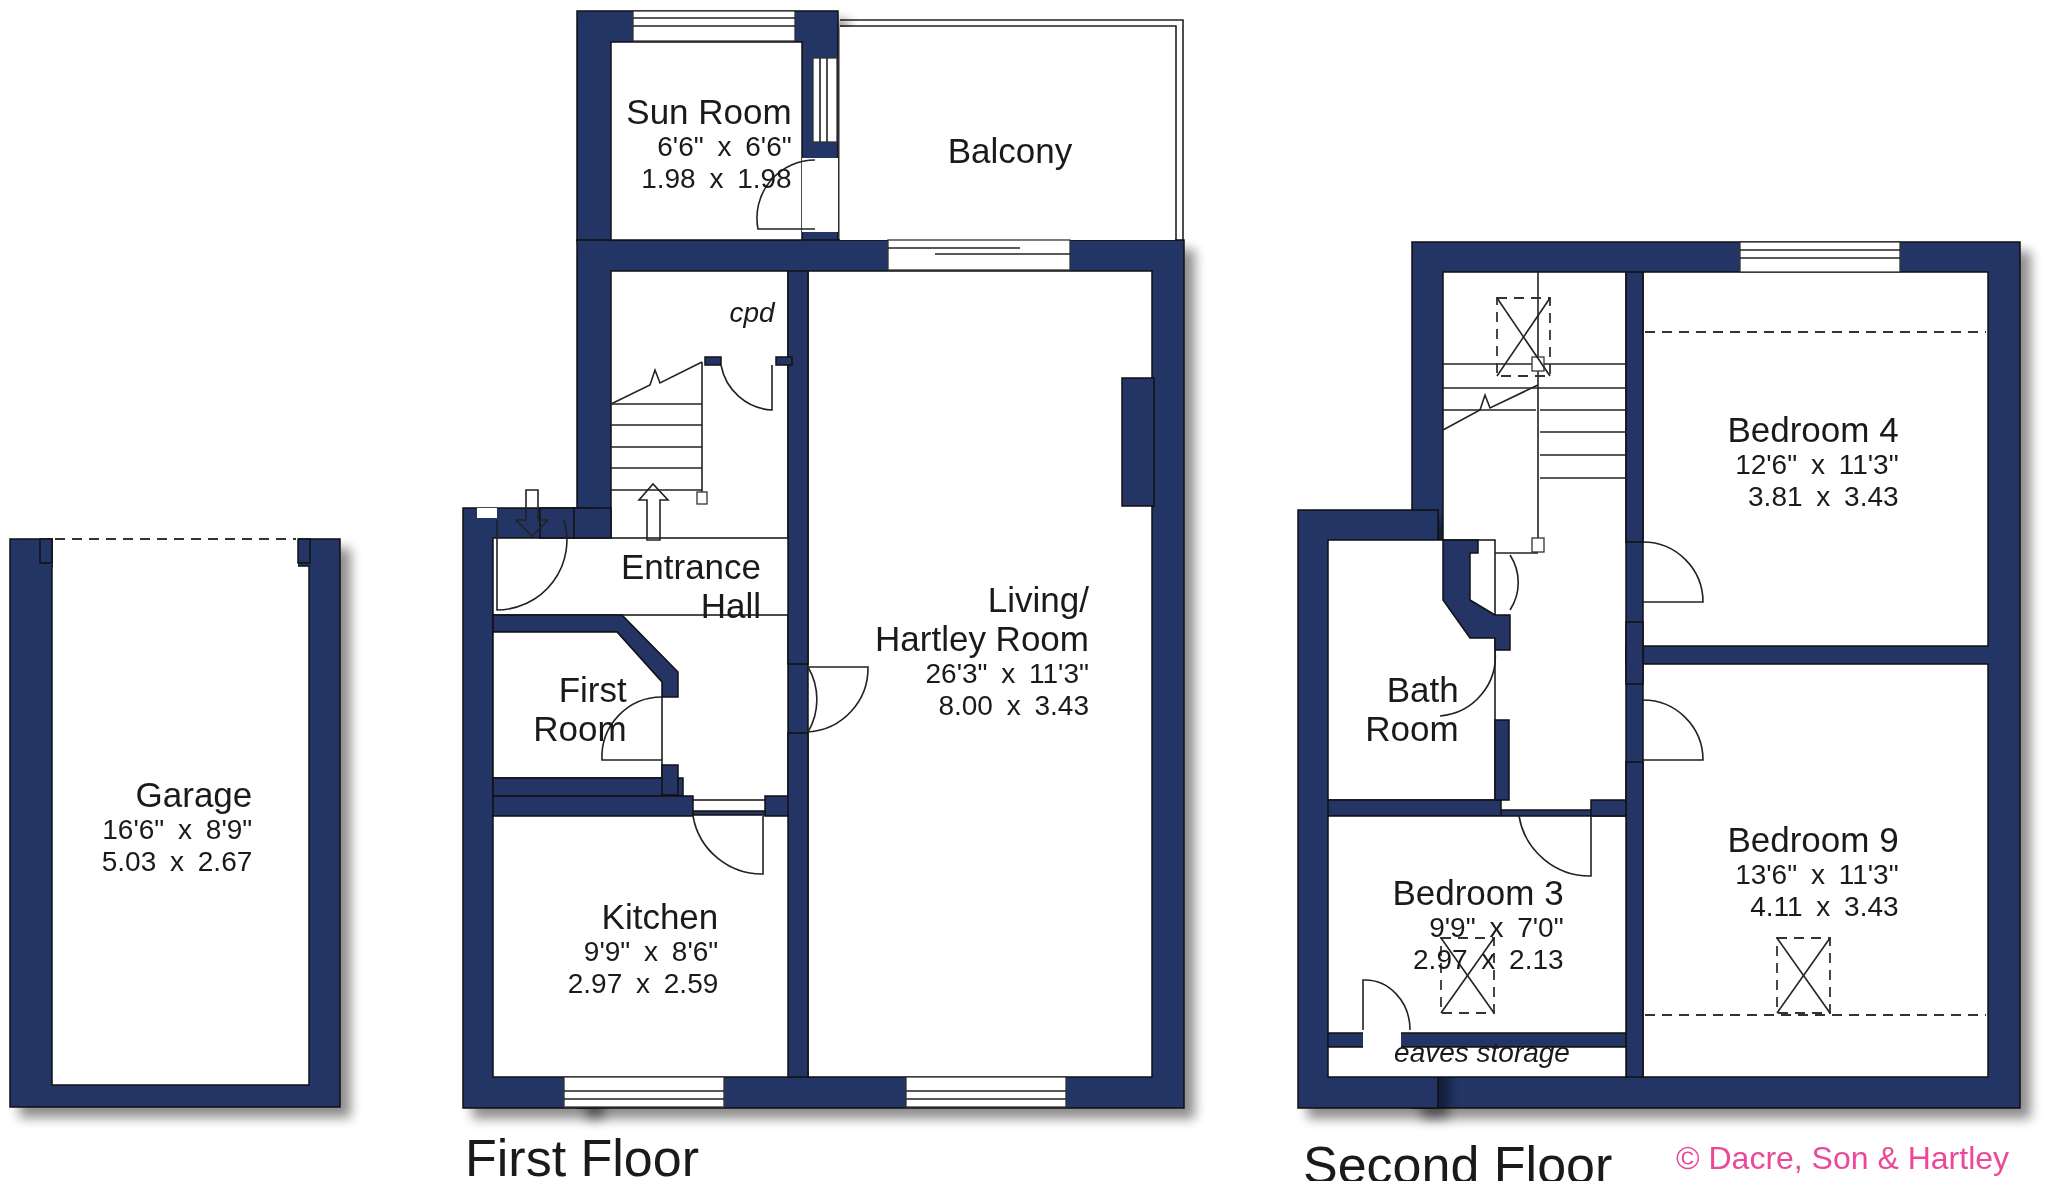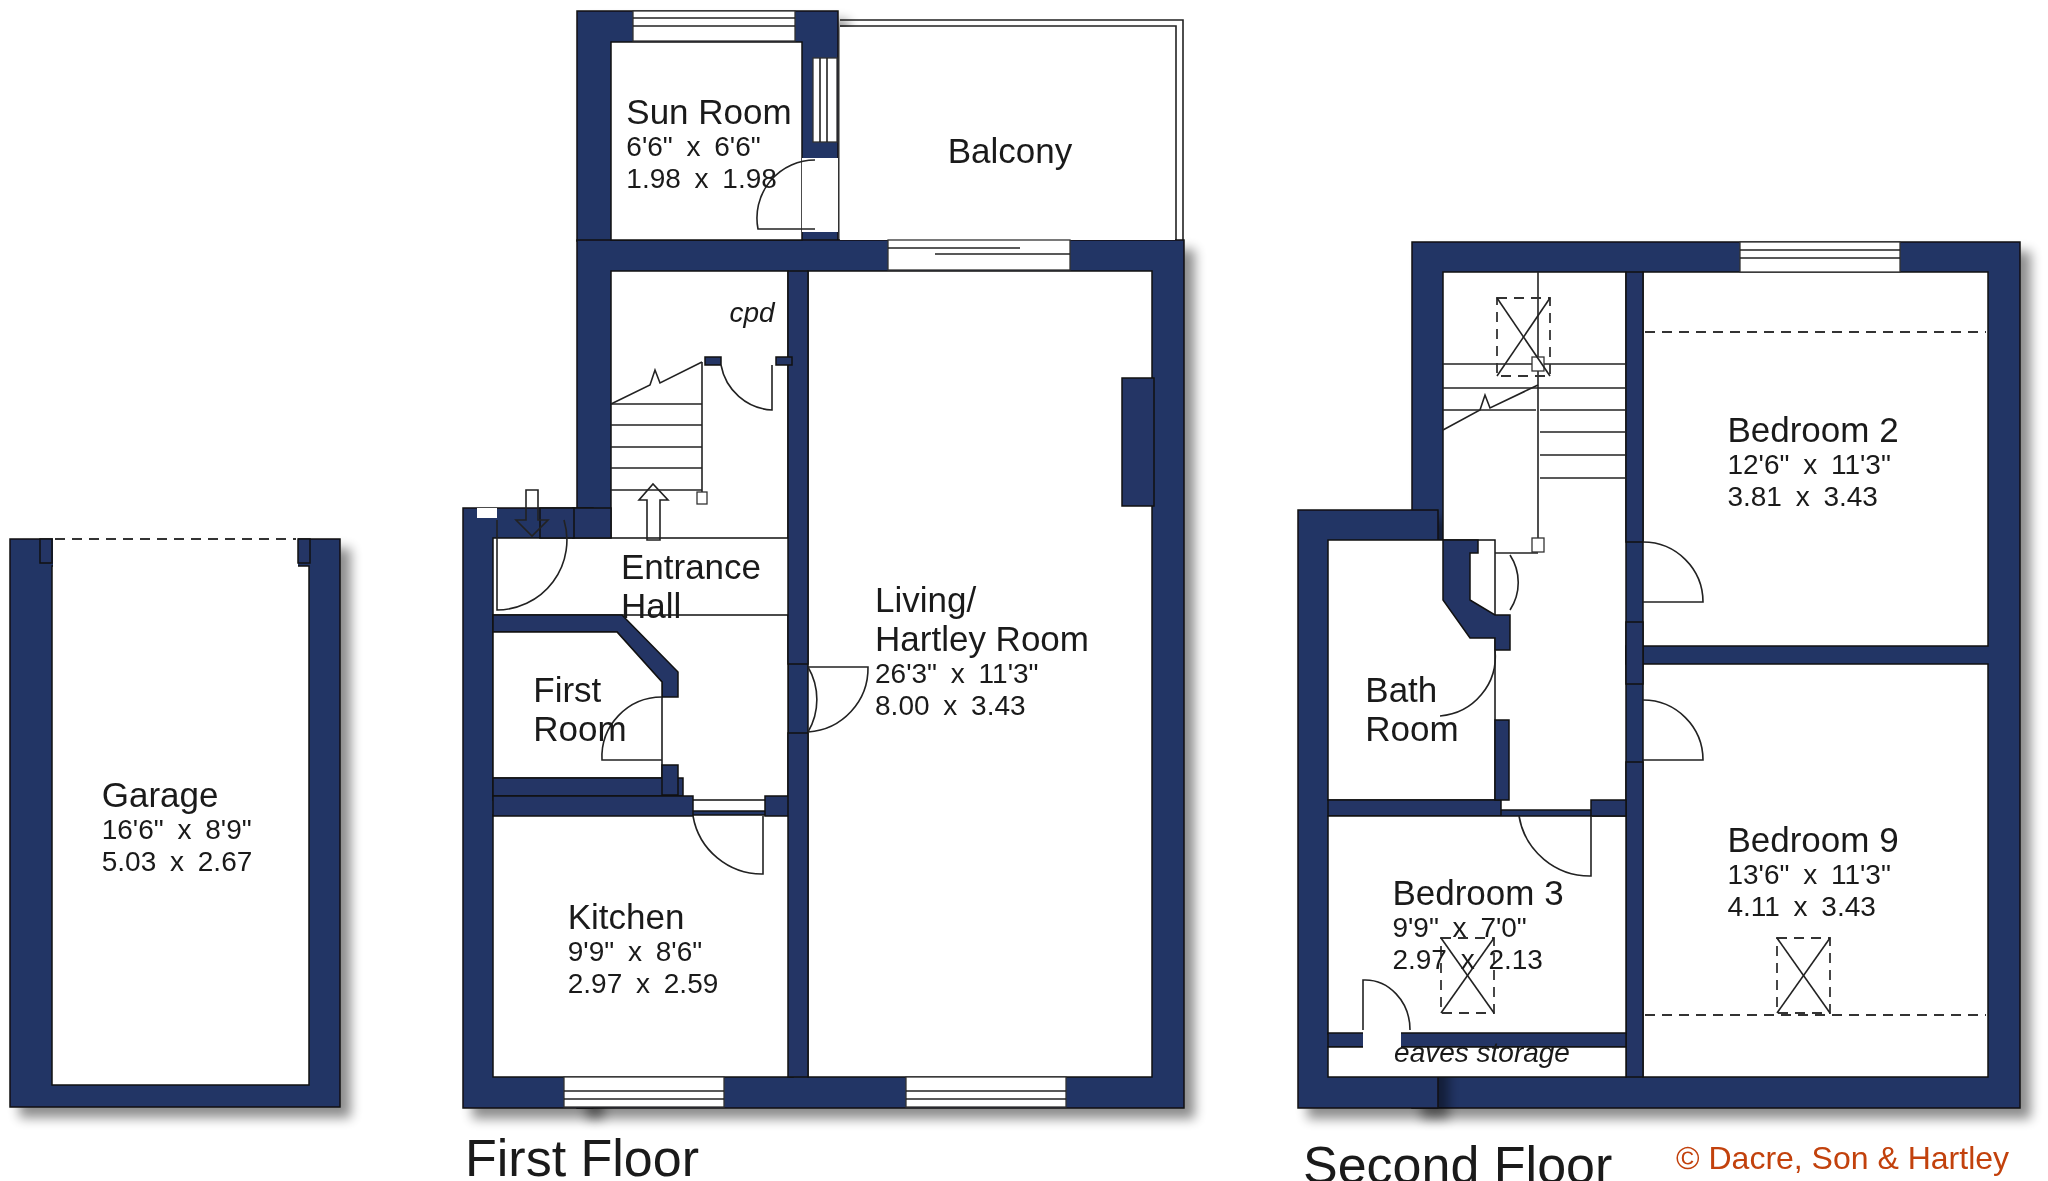--- a/index.html
+++ b/index.html
@@ -3,25 +3,25 @@
 <meta charset="utf-8">
 <style>
   html,body{margin:0;padding:0;background:#ffffff;}
   body{width:2048px;height:1181px;position:relative;overflow:hidden;font-family:"DejaVu Sans Condensed","Liberation Sans Narrow","Liberation Sans",sans-serif;}
   #plan{position:absolute;left:0;top:0;width:2048px;height:1181px;}
   .wall{fill:#243565;stroke:#111;stroke-width:1.5;}
   .room{fill:#ffffff;stroke:#111;stroke-width:1.5;}
   .thin{fill:none;stroke:#222;stroke-width:1.6;}
   .dash{fill:none;stroke:#333;stroke-width:1.8;stroke-dasharray:10 7;}
   .win{fill:#fff;stroke:#333;stroke-width:1.3;}
-  .lbl{position:absolute;text-align:left;color:#1a1a1a;line-height:1.12;white-space:nowrap;transform:translateX(-50%);font-family:"Liberation Sans Narrow","Liberation Sans",sans-serif;}
+  .lbl{position:absolute;text-align:right;color:#1a1a1a;line-height:1.12;white-space:nowrap;transform:translateX(-50%);font-family:"Liberation Sans Narrow","Liberation Sans",sans-serif;}
   .lbl .name{font-size:35px;display:block;}
   .lbl .dim{font-size:28px;display:block;word-spacing:6px;}
   .floor-title{position:absolute;font-size:52px;color:#1a1a1a;font-family:"Liberation Sans Narrow","Liberation Sans",sans-serif;}
-  .copy{position:absolute;font-size:32px;color:#c2410c;font-family:"Liberation Sans Narrow","Liberation Sans",sans-serif;}
+  .copy{position:absolute;font-size:32px;color:#ec4899;font-family:"Liberation Sans Narrow","Liberation Sans",sans-serif;}
   .small{position:absolute;font-size:28px;color:#1a1a1a;transform:translateX(-50%);font-family:"Liberation Sans Narrow","Liberation Sans",sans-serif;font-style:italic;}
 </style>
 </head>
 <body>
 
 <svg id="plan" viewBox="0 0 2048 1181" xmlns="http://www.w3.org/2000/svg">
   <defs>
     <filter id="sh" x="-10%" y="-10%" width="130%" height="130%">
       <feGaussianBlur in="SourceAlpha" stdDeviation="6"></feGaussianBlur>
       <feOffset dx="10" dy="10" result="b"></feOffset>
@@ -230,21 +230,21 @@
 
 <div class="lbl" style="left:643px;top:897px;">
   <span class="name">Kitchen</span>
   <span class="dim">9'9"  x  8'6"</span>
   <span class="dim">2.97  x  2.59</span>
 </div>
 
 <div class="floor-title" style="left:465px;top:1128px;">First Floor</div>
 
 <div class="lbl" style="left:1813px;top:410px;">
-  <span class="name">Bedroom 2</span>
+  <span class="name">Bedroom 4</span>
   <span class="dim">12'6" x 11'3"</span>
   <span class="dim">3.81  x  3.43</span>
 </div>
 
 <div class="lbl" style="left:1412px;top:670px;">
   <span class="name">Bath</span>
   <span class="name">Room</span>
 </div>
 
 <div class="lbl" style="left:1813px;top:820px;">

